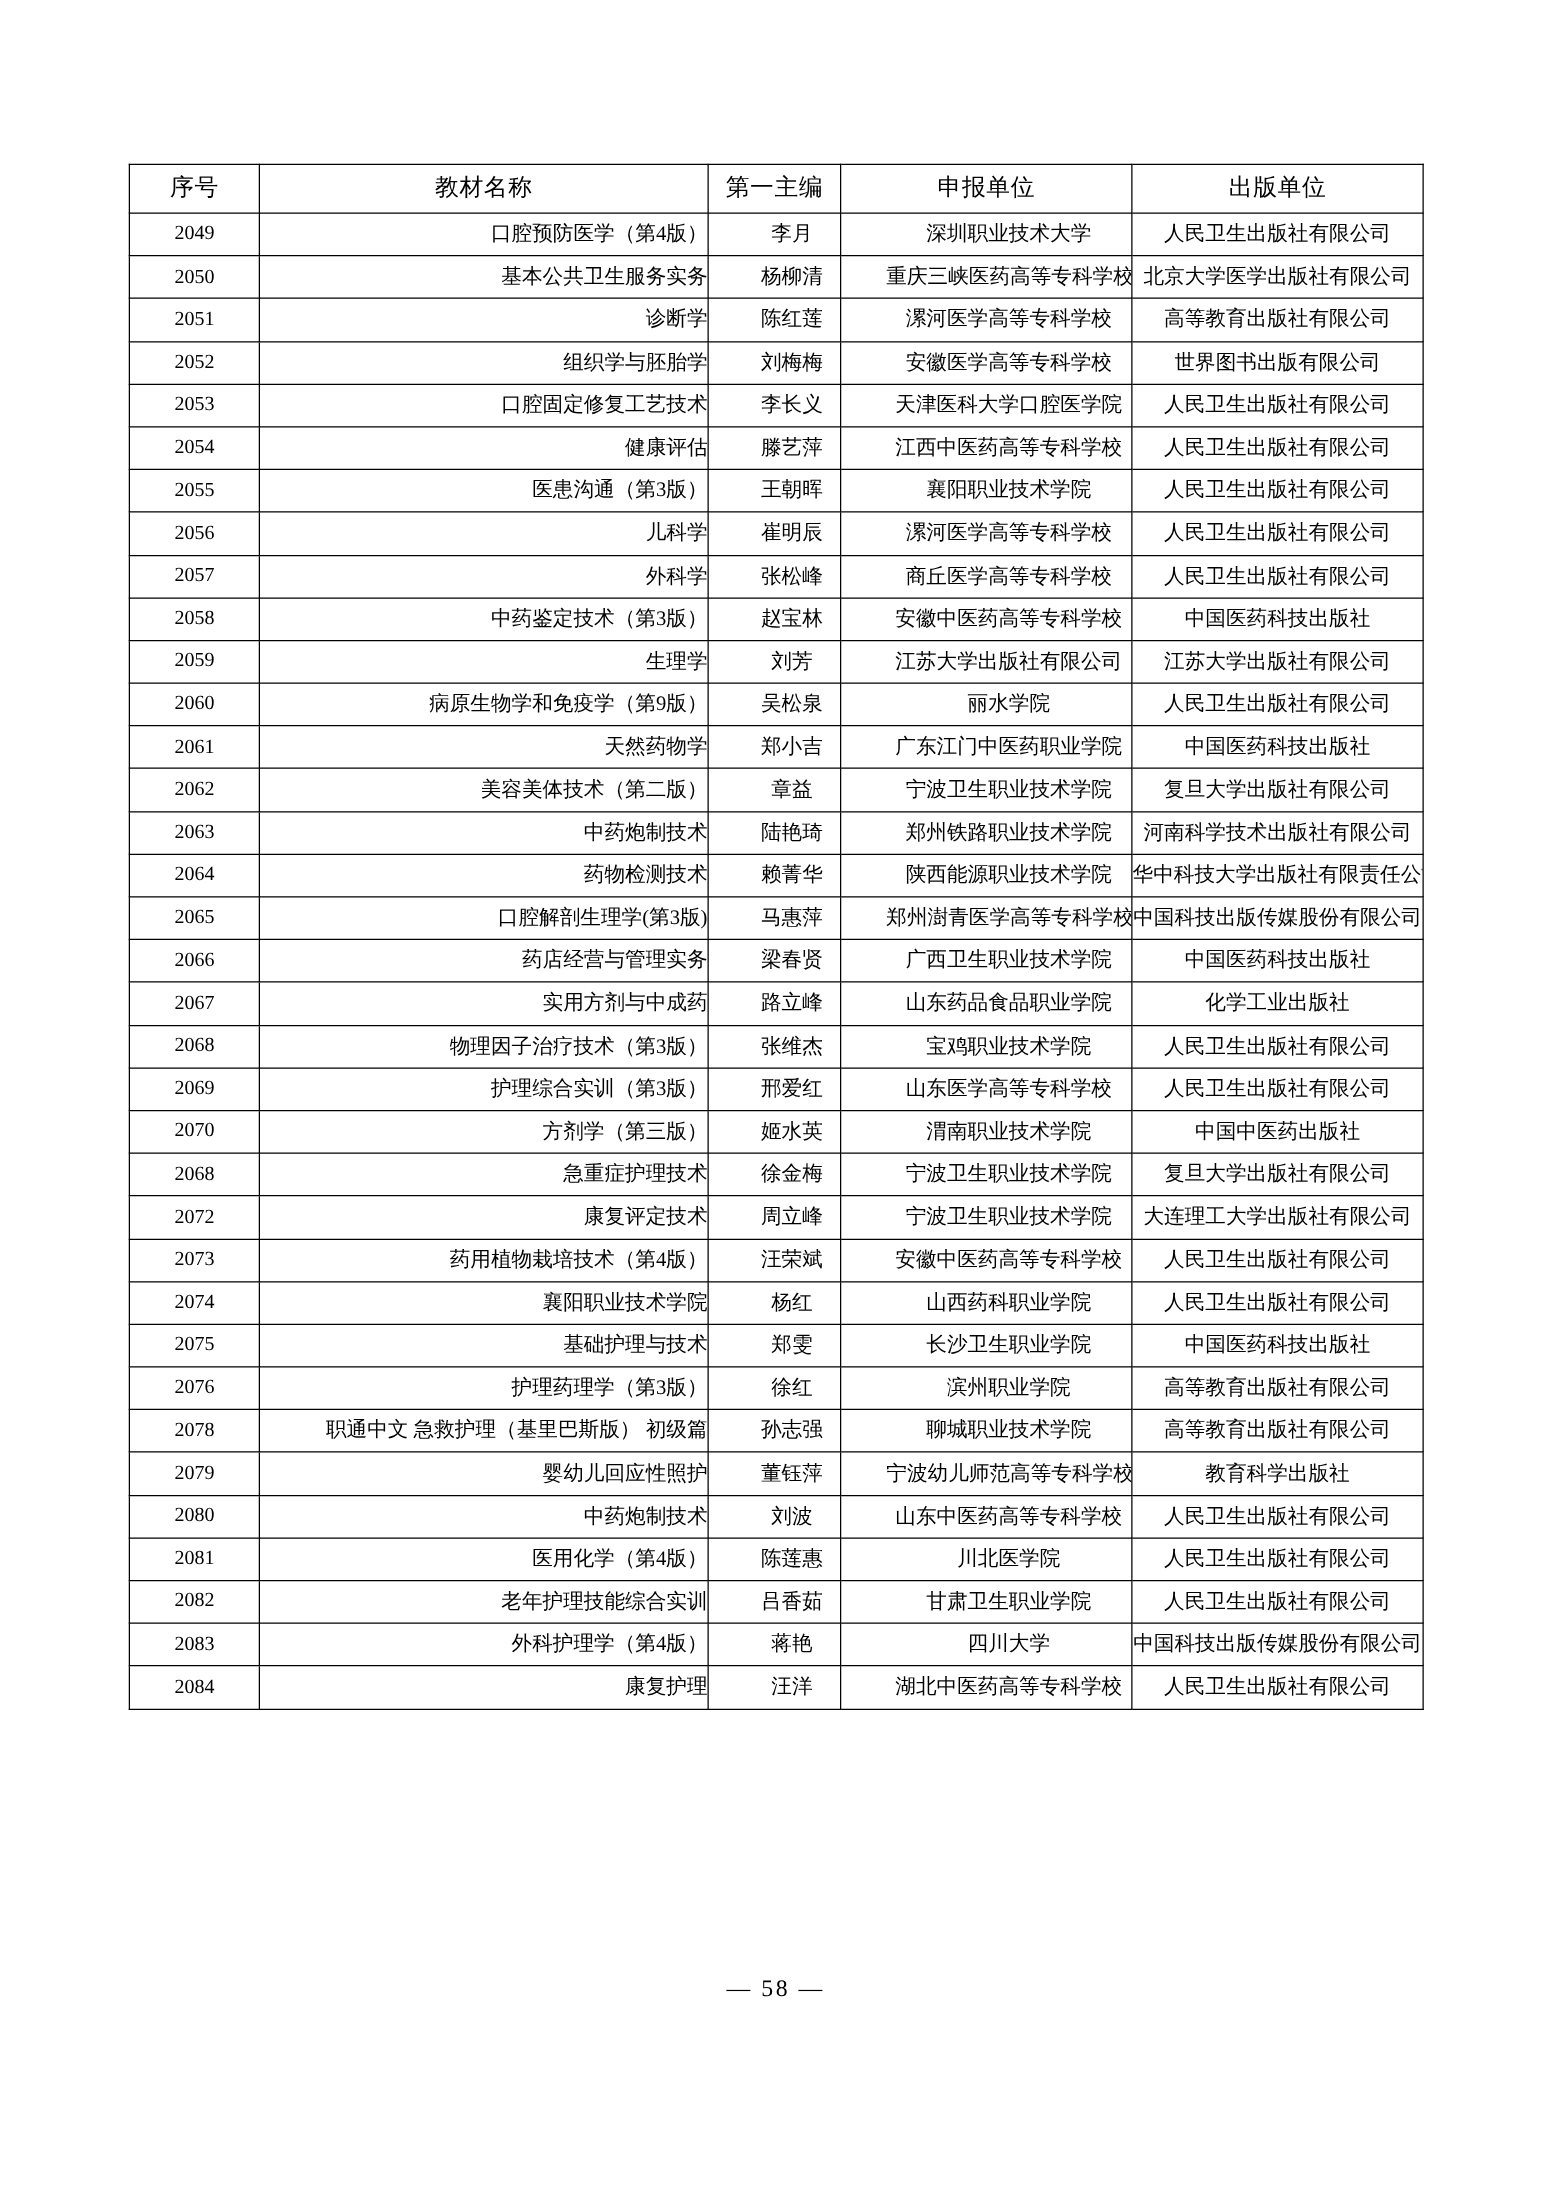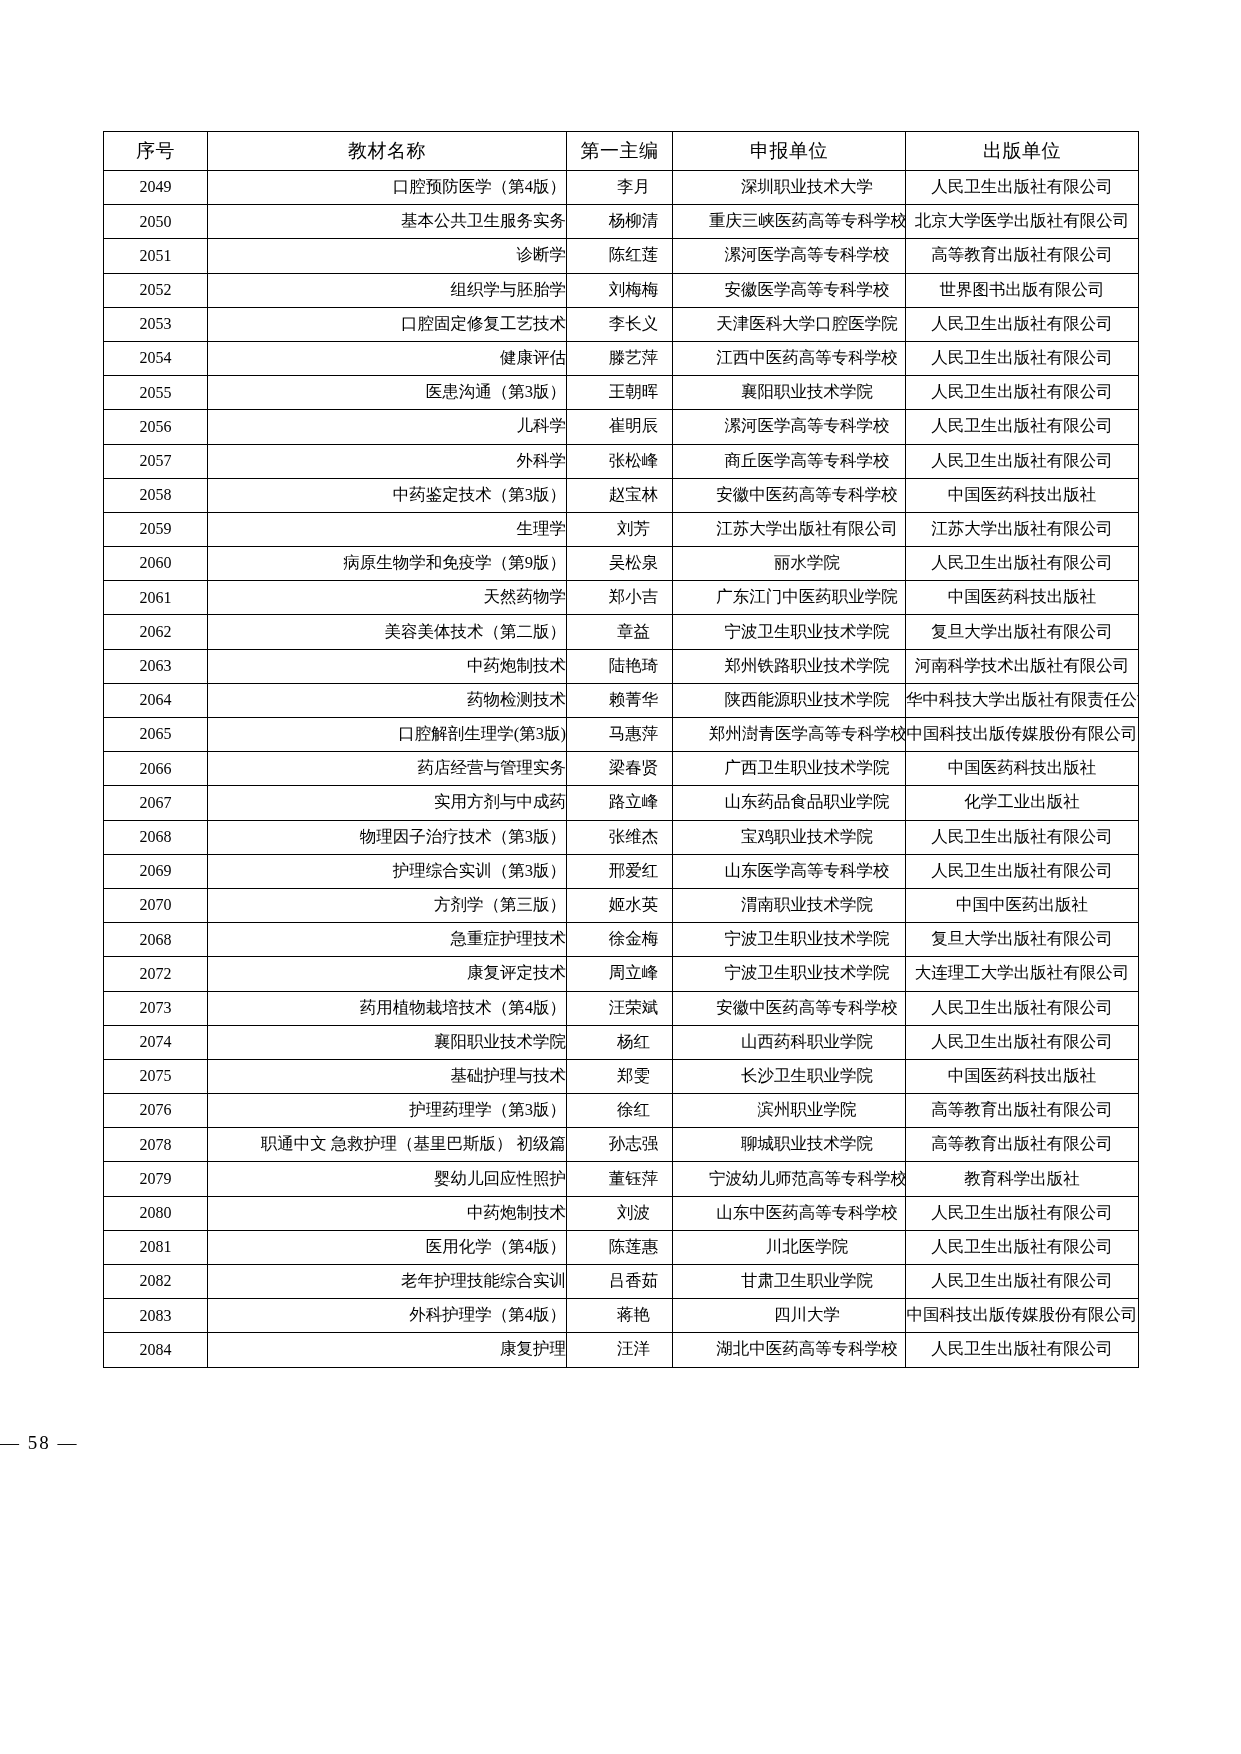--- a/index.html
+++ b/index.html
@@ -63,23 +63,23 @@
     font-family: "Liberation Serif", "DejaVu Serif", serif;
   }
   table.doc-table tbody td.title { font-size: 16.5px; text-align: right; }
   table.doc-table tbody td.editor { font-size: 16.5px; padding-left: 28px; }
   table.doc-table tbody td.applicant { font-size: 16.5px; padding-left: 36px; }
   table.doc-table tbody td.publisher { font-size: 16.5px; }
 
   .page-footer {
     position: absolute;
     left: 0;
-    top: 1432px;
+    top: 1581px;
     width: 1241px;
-    text-align: left;
+    text-align: center;
     font-size: 19px;
     letter-spacing: 2px;
   }
 </style>
 </head>
 <body>
 
 <div class="page">
 
   <div class="table-wrap">

